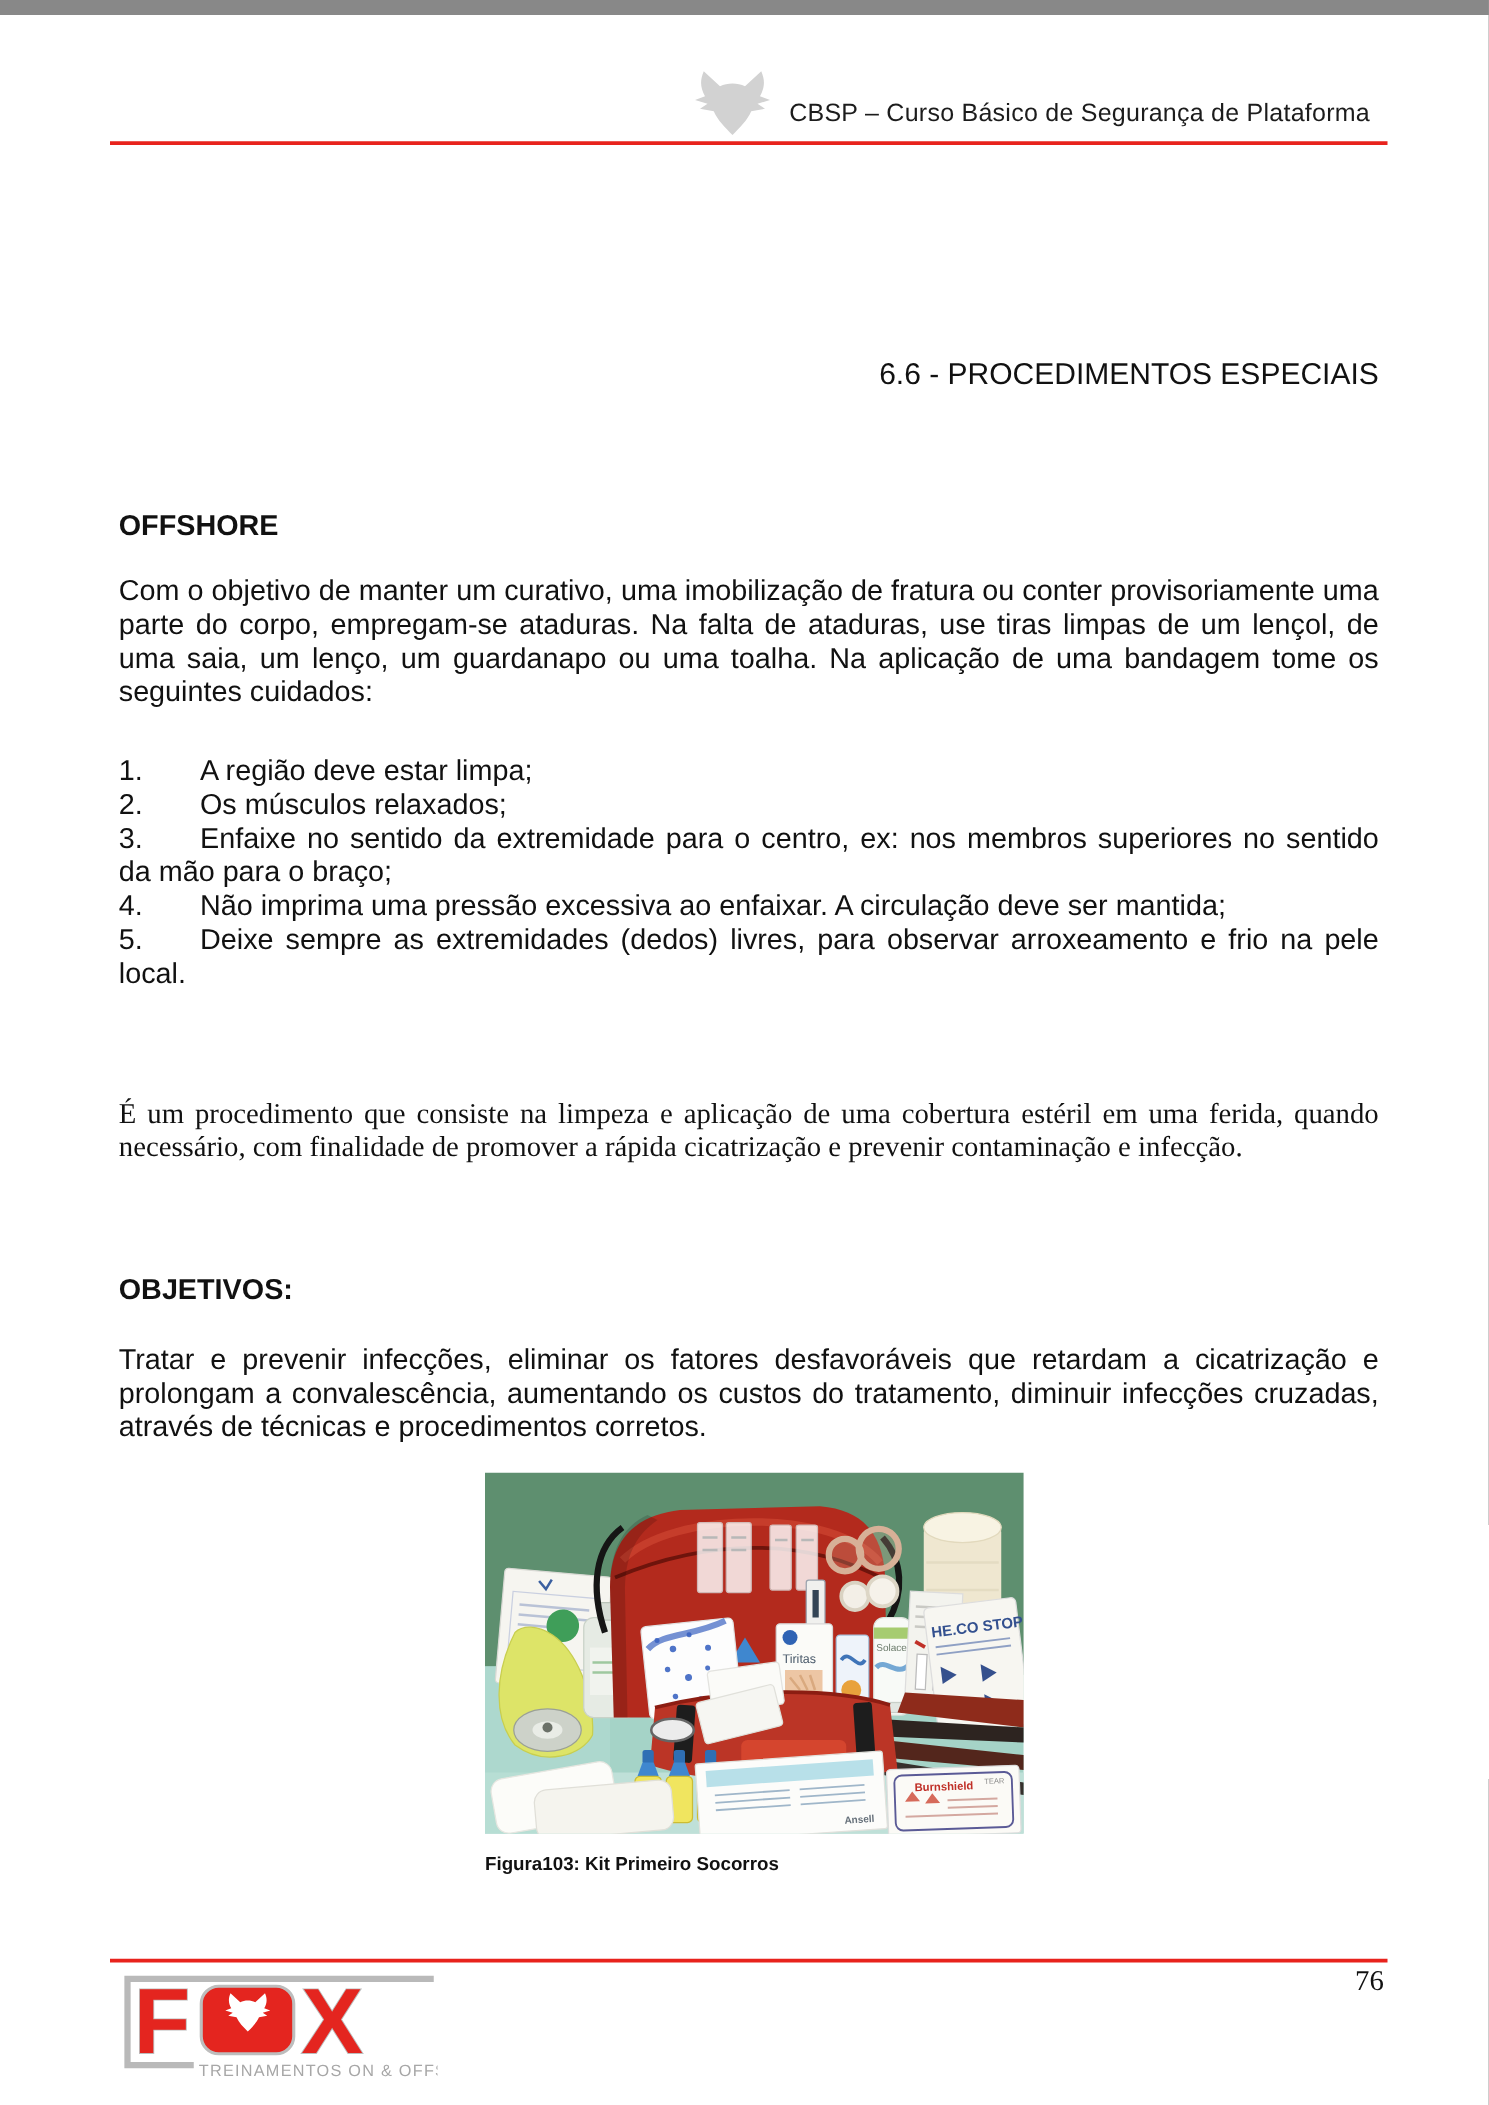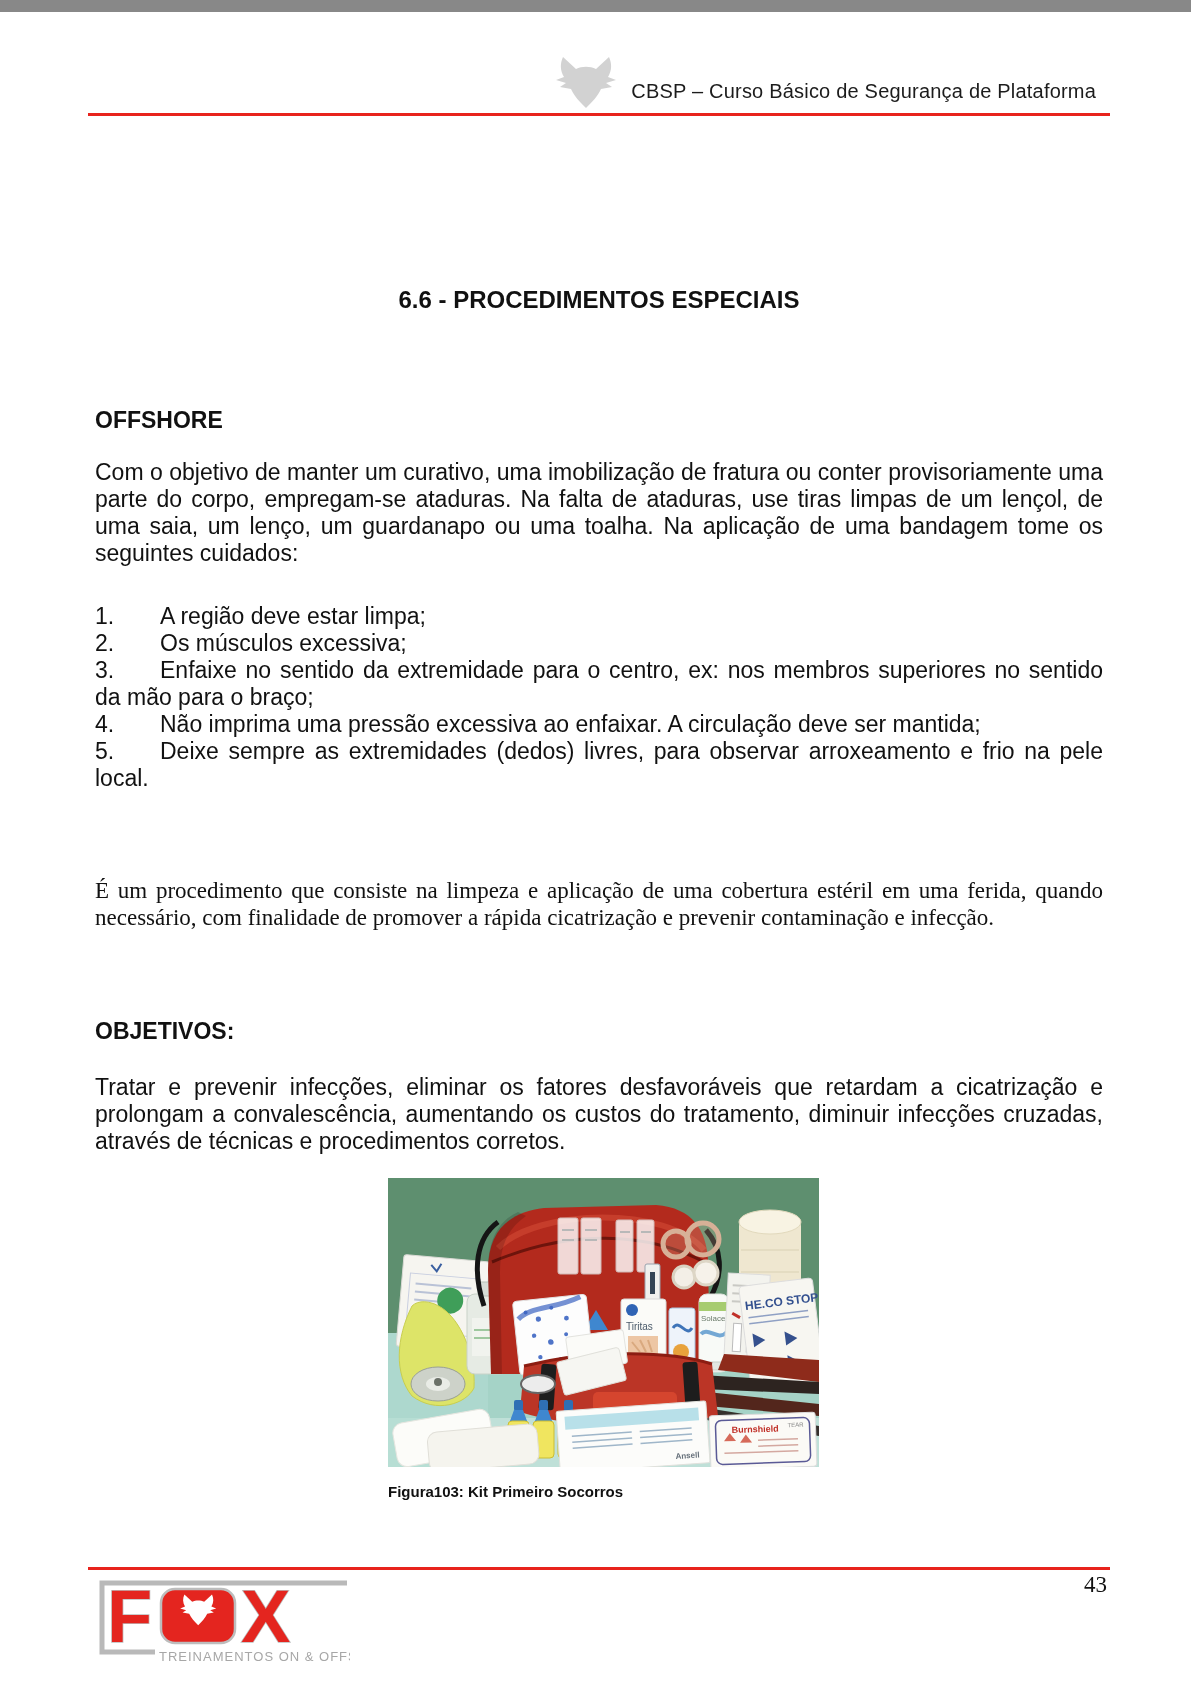--- a/index.html
+++ b/index.html
@@ -26,21 +26,21 @@
   .rule-top{top:101px;}
   .rule-bottom{top:1555px;}
   .watermark{ top:44px; left:552px; }
   
   .bodyblock{
     left:95px; width:1008px;
     font-size:23px; line-height:27px;
     text-align:justify;
   }
   .heading{font-weight:bold; text-align:left;}
-  .section-title{top:274px; font-size:24px; font-weight:bold; text-align:center;}
+  .section-title{top:274px; font-size:24px; font-weight:normal; text-align:right;}
   .h-bandagem{top:395px;}
   .p-intro{top:447px;}
   .list{top:591px;}
   .list-item{text-align:justify;}
   .list-num{display:inline-block; width:65px;}
   .h-curativo{top:811px;}
   .p-curativo{top:865px;font-family:Liberation Serif, serif;}
   .h-objetivos{top:1006px;}
   .p-objetivos{top:1062px;}
   
@@ -72,21 +72,21 @@
   <div class="abs rule rule-top"></div>
 
   <div class="abs bodyblock section-title">6.6 - PROCEDIMENTOS ESPECIAIS</div>
 
   <div class="abs bodyblock heading h-bandagem">OFFSHORE</div>
 
   <div class="abs bodyblock p-intro">Com o objetivo de manter um curativo, uma imobilização de fratura ou conter provisoriamente uma parte do corpo, empregam-se ataduras. Na falta de ataduras, use tiras limpas de um lençol, de uma saia, um lenço, um guardanapo ou uma toalha. Na aplicação de uma bandagem tome os seguintes cuidados:</div>
 
   <div class="abs bodyblock list">
     <div class="list-item"><span class="list-num">1.</span><span>A região deve estar limpa;</span></div>
-    <div class="list-item"><span class="list-num">2.</span><span>Os músculos excessiva;</span></div>
+    <div class="list-item"><span class="list-num">2.</span><span>Os músculos relaxados;</span></div>
     <div class="list-item"><span class="list-num">3.</span><span>Enfaixe no sentido da extremidade para o centro, ex: nos membros superiores no sentido da mão para o braço;</span></div>
     <div class="list-item"><span class="list-num">4.</span><span>Não imprima uma pressão excessiva ao enfaixar. A circulação deve ser mantida;</span></div>
     <div class="list-item"><span class="list-num">5.</span><span>Deixe sempre as extremidades (dedos) livres, para observar arroxeamento e frio na pele local.</span></div>
   </div>
 
   <div class="abs bodyblock p-curativo">É um procedimento que consiste na limpeza e aplicação de uma cobertura estéril em uma ferida, quando necessário, com finalidade de promover a rápida cicatrização e prevenir contaminação e infecção.</div>
 
   <div class="abs bodyblock heading h-objetivos">OBJETIVOS:</div>
   <div class="abs bodyblock p-objetivos">Tratar e prevenir infecções, eliminar os fatores desfavoráveis que retardam a cicatrização e prolongam a convalescência, aumentando os custos do tratamento, diminuir infecções cruzadas, através de técnicas e procedimentos corretos.</div>
 
@@ -255,21 +255,21 @@
         <path d="M336 262 l6 -8 l6 8 Z M352 264 l6 -8 l6 8 Z" fill="#d66a5a"></path>
         <path d="M370 262 h40 M370 268 h40 M336 274 h74" stroke="#d4a8a0" stroke-width="1.5"></path>
         <text x="400" y="250" font-size="6" fill="#8a8a8a" font-family="Liberation Sans, sans-serif">TEAR</text>
       </g>
     </svg>
   </div>
 
   <div class="abs caption">Figura103: Kit Primeiro Socorros</div>
 
   <div class="abs rule rule-bottom"></div>
-  <div class="abs page-number">43</div>
+  <div class="abs page-number">76</div>
 
   <svg class="abs fox-logo" width="255" height="92" viewBox="0 0 255 92">
     <path d="M252 5 H7 V74 H60" fill="none" stroke="#b9b9b9" stroke-width="5"></path>
     <text x="12" y="64" font-size="74" font-weight="bold" font-family="Liberation Sans, sans-serif" fill="#e4251f" stroke="#bdbdbd" stroke-width="1.5" paint-order="stroke">F</text>
     <rect x="66" y="11" width="74" height="54" rx="14" fill="#e4251f" stroke="#bdbdbd" stroke-width="2.5"></rect>
     <g transform="translate(84 16) scale(0.6)">
       <path fill="#ffffff" d="M32 52 C26 46 20 40 17 33 L6 31 L12 27 L2 24 L10 21
         C6 14 6 8 9 1 L22 13 C28 10 36 10 42 13 L55 1 C58 8 58 14 54 21
         L62 24 L52 27 L58 31 L47 33 C44 40 38 46 32 52 Z"></path>
     </g>

